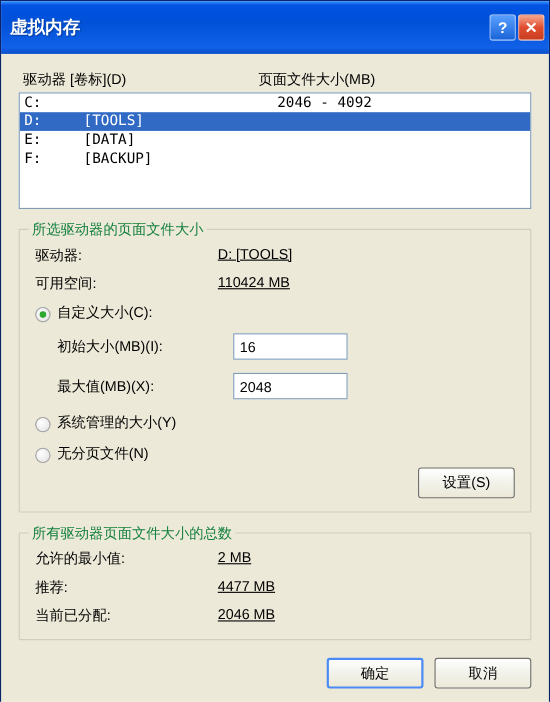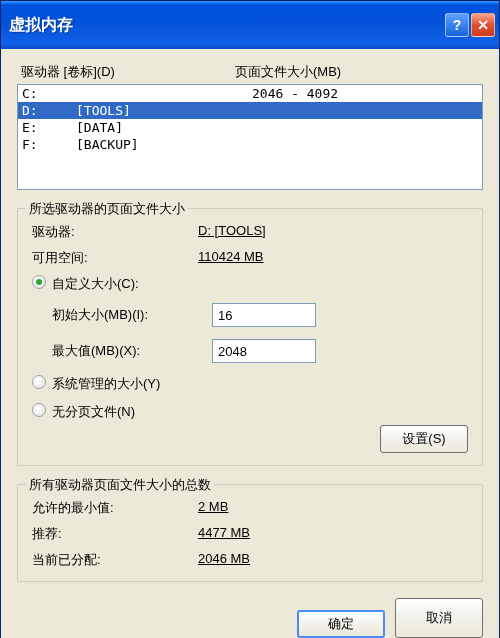--- a/index.html
+++ b/index.html
@@ -75,32 +75,32 @@
   margin-top: 18px;
   padding: 14px 14px 12px 14px;
   position: relative;
 }
 .groupbox-title {
   position: absolute;
   top: -9px;
   left: 8px;
   background: #ece9d8;
   padding: 0 3px;
-  color: #000000;
+  color: #15803d;
   font-size: 13px;
 }
 .info-row {
   display: flex;
   margin-bottom: 8px;
 }
 .info-label { flex: 0 0 166px; }
 .info-value { flex: 1; text-decoration: underline; }
 .radio-row {
   display: flex;
-  align-items: flex-start;
+  align-items: flex-end;
   margin-bottom: 10px;
   gap: 6px;
 }
 .radio {
   width: 14px;
   height: 14px;
   border-radius: 50%;
   border: 1px solid #a0a0a0;
   background: radial-gradient(circle at 35% 35%, #fff, #e0e0e0);
   display: inline-flex;
@@ -141,21 +141,20 @@
   background: linear-gradient(to bottom, #fff 0%, #f4f4ee 40%, #ece9d8 100%);
   padding: 4px 18px;
   font-family: inherit;
   font-size: 13px;
   min-width: 88px;
   text-align: center;
 }
 .btn.default {
   border: 2px solid #4a8bf5;
   padding: 3px 17px;
-  margin-top: 12px;
 }
 .dialog-btns {
   display: flex;
   justify-content: flex-end;
   gap: 10px;
   margin-top: 16px;
 }
 </style>
 </head>
 <body>

